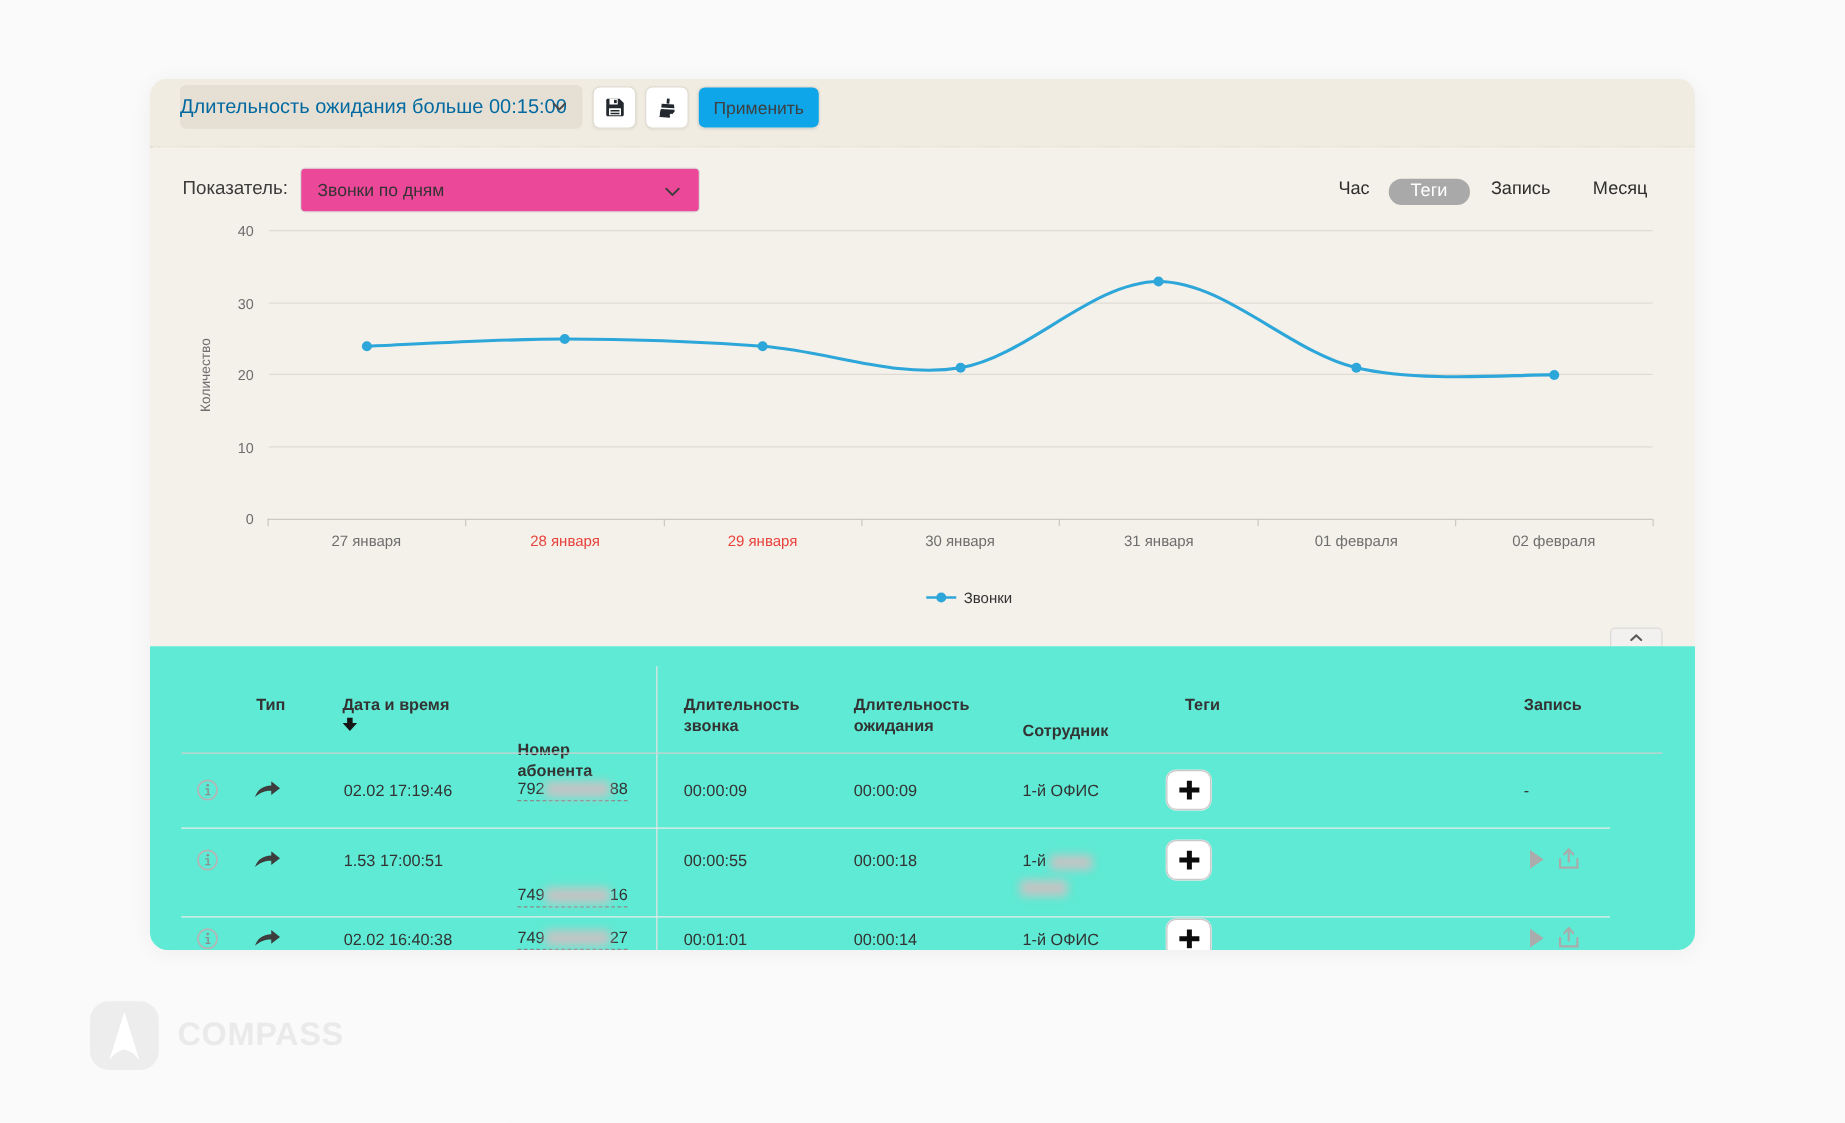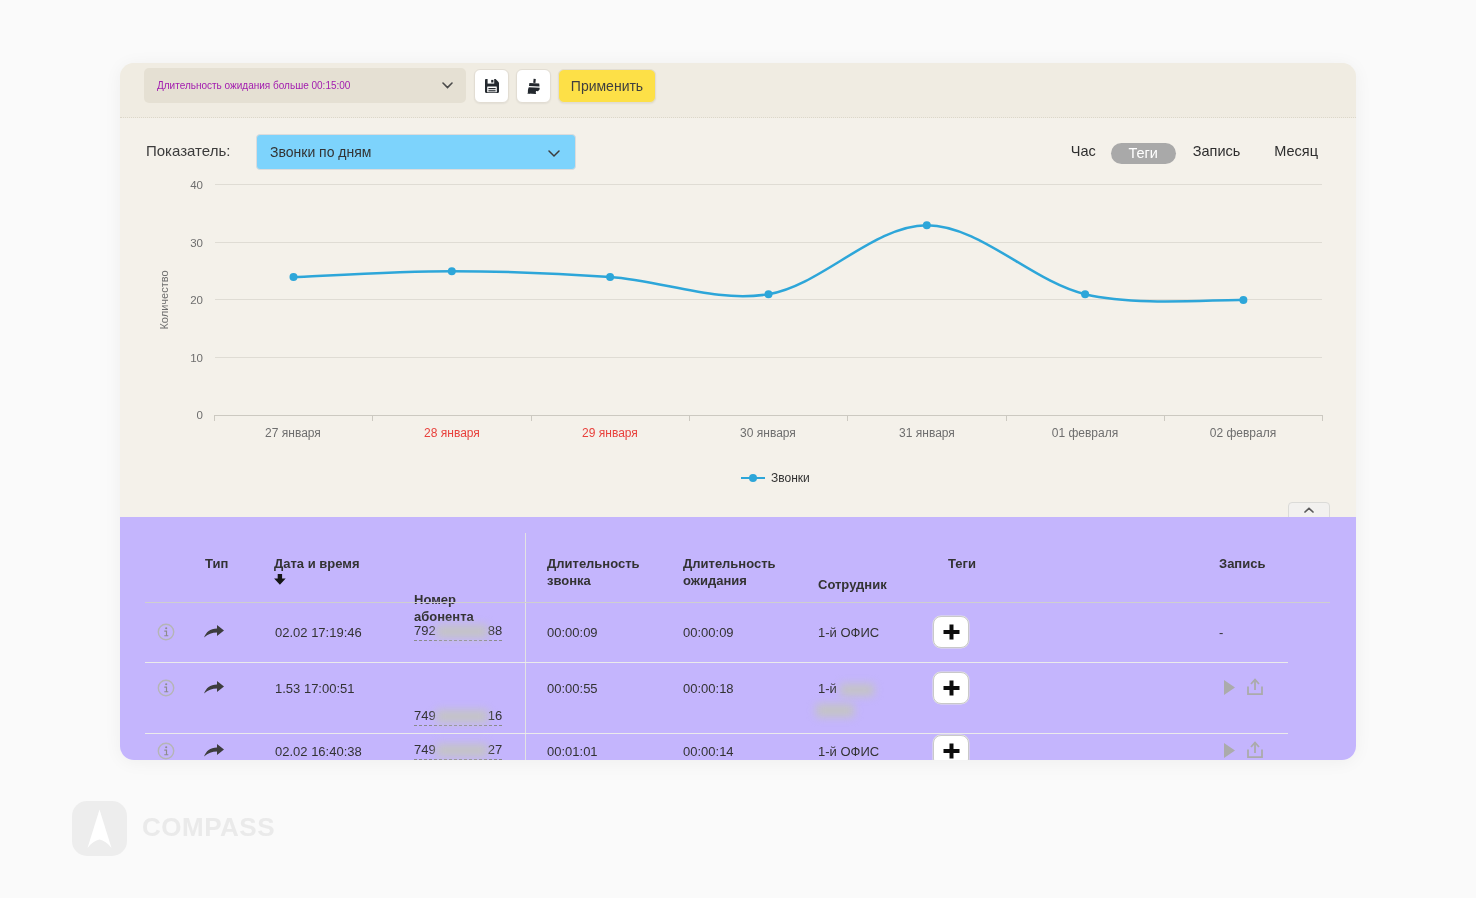--- a/index.html
+++ b/index.html
@@ -25,60 +25,60 @@
   .topstrip {
     position:absolute; left:0; top:0; width:1236px; height:55px;
     background:#f0ece2;
     border-radius:14px 14px 0 0;
     border-bottom:1px dotted #dcd7ca;
   }
   
   .fdd {
     position:absolute; left:24px; top:5px; width:322px; height:35px;
     background:#e5e0d3; border-radius:5px;
-    font-size:10px; color:#a21caf;
-    line-height:35px; padding-left:13px;
+    font-size:16px; color:#0369a1;
+    line-height:35px; 
   }
   .fdd .chev { position:absolute; right:13px; top:14px; }
   .iconbtn {
     position:absolute; top:6px; width:35px; height:34px;
     background:#fff; border:1px solid #e2ddd3; border-radius:6px;
     box-shadow:0 1px 2px rgba(0,0,0,0.06);
     display:flex; align-items:center; justify-content:center;
   }
   .btn-apply {
     position:absolute; left:438px; top:6px; width:98px; height:34px;
-    background:#fde047; border:1px solid #e2ddd3; border-radius:6px;
+    background:#0ea5e9; border:1px solid #e2ddd3; border-radius:6px;
     box-shadow:0 1px 2px rgba(0,0,0,0.06);
     font-size:14px; color:#3f3f3f; text-align:center; line-height:32px;
   }
   
   .lbl-pok { position:absolute; left:26px; top:79px; font-size:15px; color:#3c3c3c; }
   .select {
-    position:absolute; left:136px; top:71px; width:320px; height:36px;
-    background:#7dd3fc; border:1px solid #dcdcdc; border-radius:4px;
+    position:absolute; left:120px; top:71px; width:320px; height:36px;
+    background:#ec4899; border:1px solid #dcdcdc; border-radius:4px;
     font-size:14px; color:#333; line-height:34px; padding-left:13px;
   }
   .select .chev { position:absolute; right:15px; top:15px; }
   .periods { position:absolute; right:38px; top:71px; height:36px; font-size:14.5px; color:#2e2e2e; }
   .periods span { display:inline-block; vertical-align:top; margin-top:9px; }
   .pill {
     display:inline-block; background:#a9a9a9; color:#fff; border-radius:11px;
     height:21px; line-height:21px; width:65px; text-align:center; margin:9px 17px 0 15px;
     font-size:14.5px;
   }
   .chart-svg { position:absolute; left:0; top:0; }
   
   .collapse {
     position:absolute; left:1168px; top:439px; width:42px; height:26px;
     background:#f2f1ef; border:1px solid #dbdbd8; border-radius:4px 4px 0 0;
   }
   
   .tbl { position:absolute; left:0; top:454px; width:1236px; height:243px;
-    background:#c4b5fd; border-radius:0 0 14px 14px; overflow:hidden; font-size:13px; color:#333; }
+    background:#5eead4; border-radius:0 0 14px 14px; overflow:hidden; font-size:13px; color:#333; }
   .vdiv { position:absolute; left:405px; top:16px; bottom:0; width:1px; background:#e3e3e3; }
   .hdr { position:absolute; font-weight:bold; color:#333; line-height:17px; }
   .hline { position:absolute; left:25px; width:1185px; top:85px; height:1px; background:#cfcfcf; }
   .rline { position:absolute; left:25px; width:1143px; height:1px; background:#ebebeb; }
   .cell { position:absolute; white-space:nowrap; }
   .blur1 { display:inline-block; vertical-align:middle; background:#c4c4c4; filter:blur(4px); border-radius:2px; }
   .plusbtn {
     position:absolute; width:36px; height:32px; background:#fff;
     border:1px solid #c9c9c9; border-radius:8px;
     box-shadow:0 0 0 0.5px #e5e5e5;

